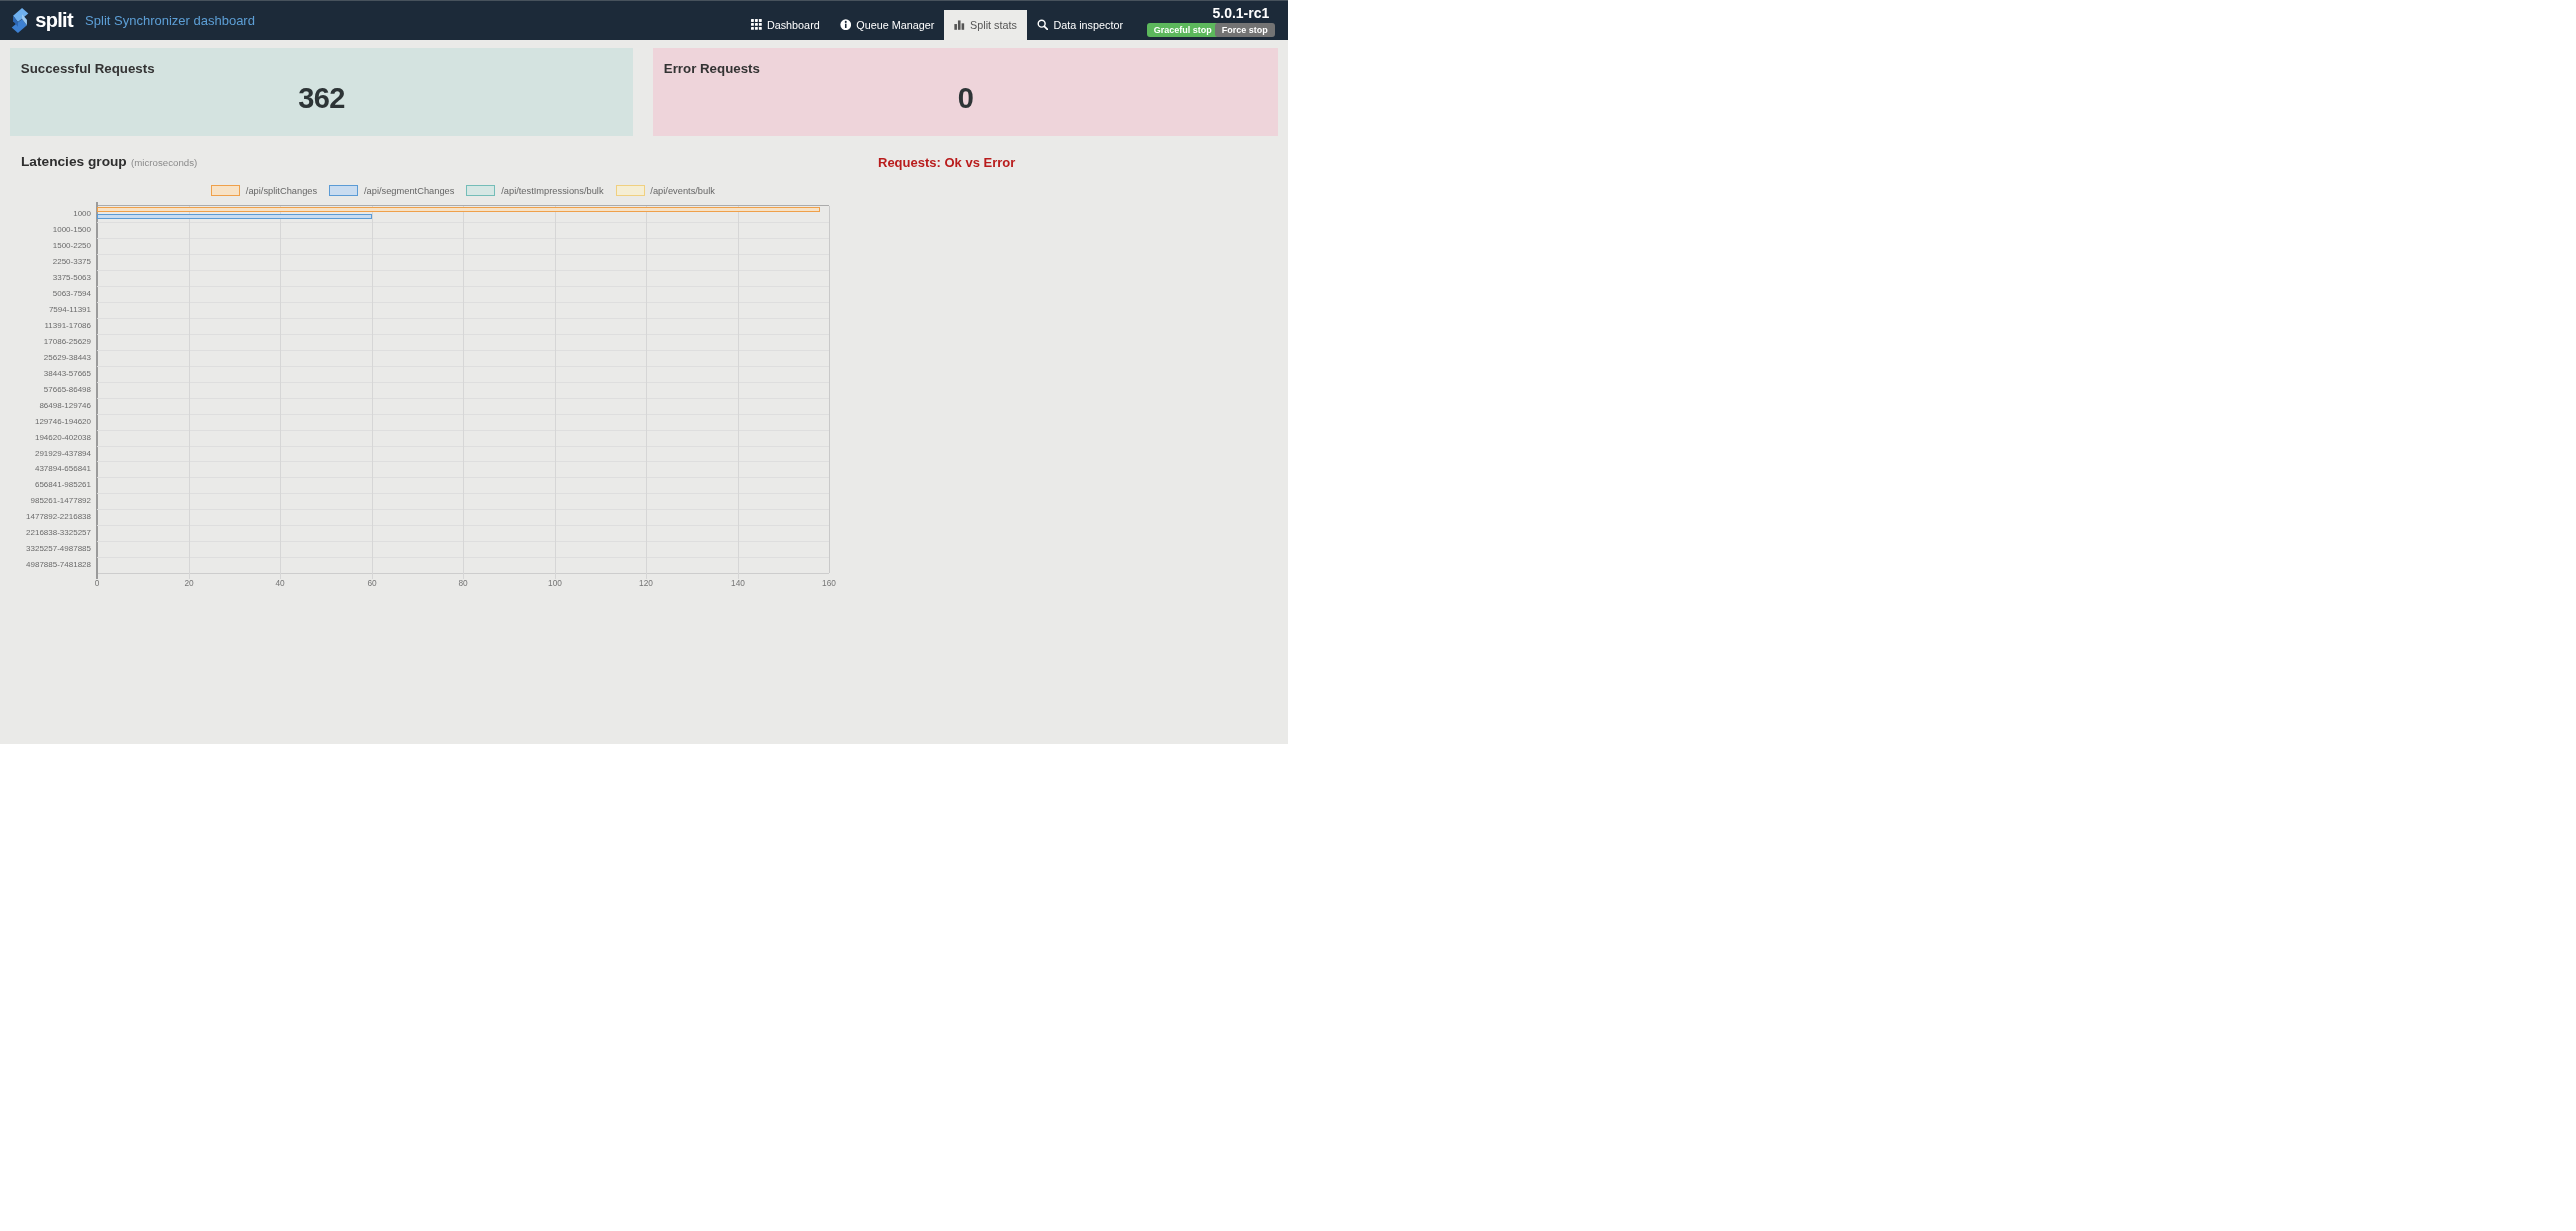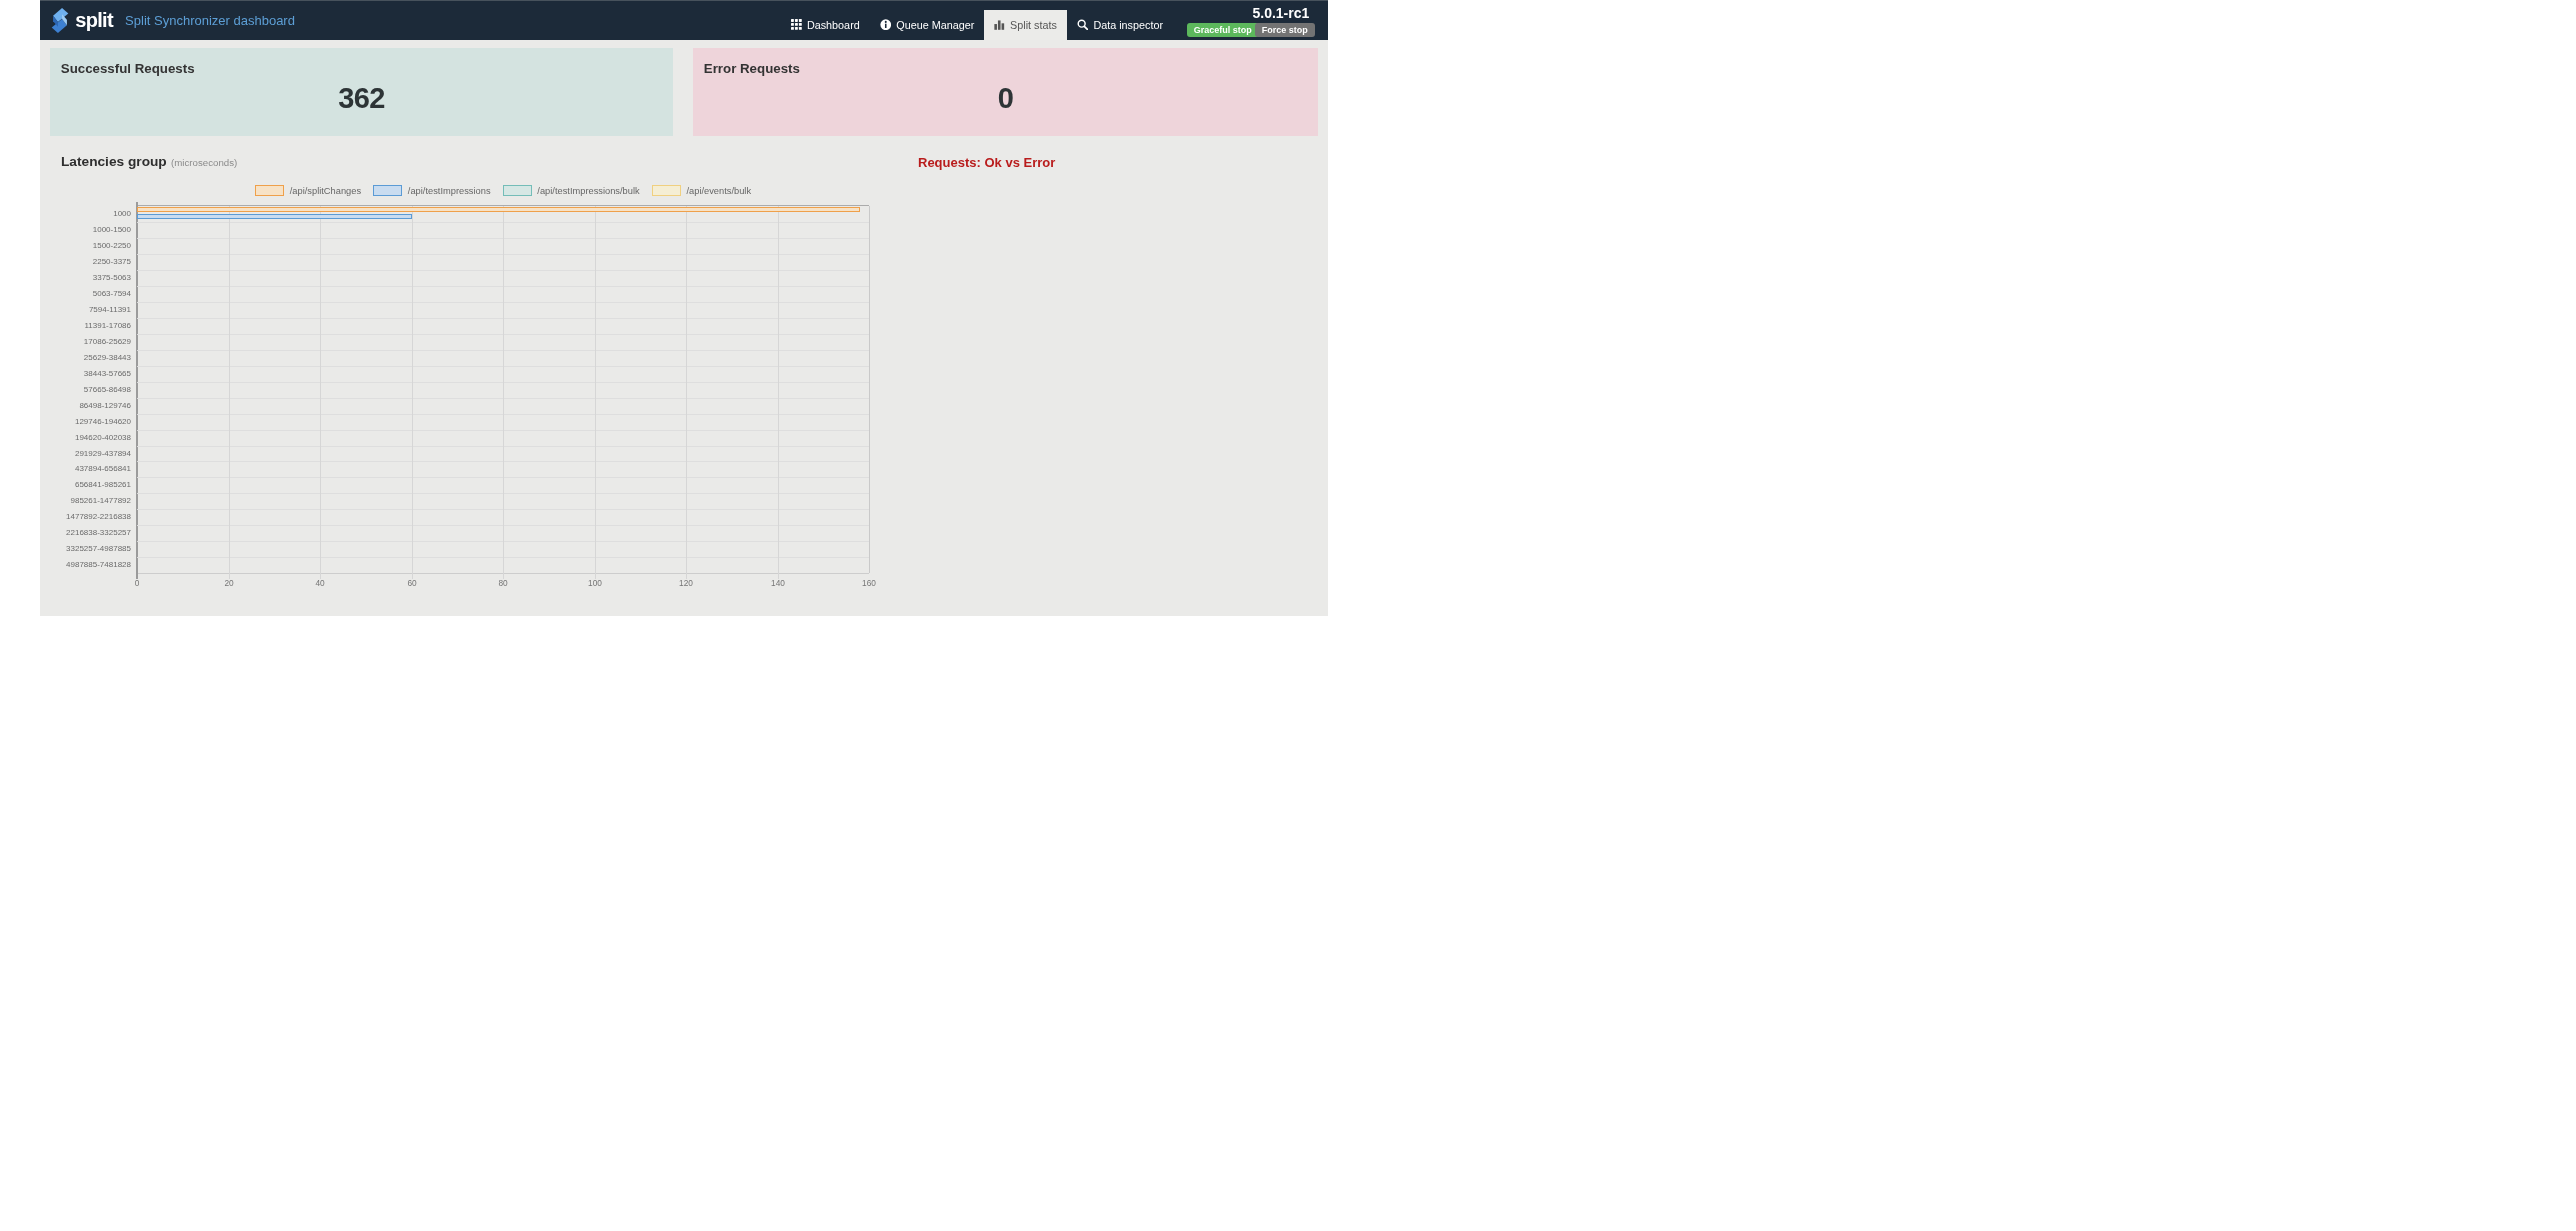--- a/index.html
+++ b/index.html
@@ -1,17 +1,17 @@
 <!DOCTYPE html>
 <html style="font-size:11.5px"><head>
 <meta charset="utf-8">
 <style>
   html,body{margin:0;padding:0;}
-  .page{position:relative;width:1288px;height:616px;overflow:hidden;
-        background:#eaeae8;font-family:"Liberation Sans",sans-serif;margin-left:40px;}
+  .page{position:relative;width:1288px;height:744px;overflow:hidden;
+        background:#eaeae8;font-family:"Liberation Sans",sans-serif;}
 
   
   .navbar{position:absolute;left:0;top:0;width:1288px;height:40px;
           background:#1c2a39;border-top:1.4px solid #47525c;box-sizing:border-box;}
   .brand-area{position:absolute;left:10.8px;top:0;height:39px;display:flex;align-items:center;}
   .brand-text{font-size:20px;font-weight:bold;color:#ffffff;margin-left:6.5px;letter-spacing:-0.7px;}
   .app-title{margin-left:12.2px;font-size:13px;color:#5d9fd6;}
   .nav-items{position:absolute;right:155px;top:0;height:39px;display:flex;align-items:flex-start;}
   .nav-item{display:flex;align-items:center;gap:5px;padding:0 10px;margin-top:8.6px;height:30px;
             color:#ffffff;font-size:10.8px;text-decoration:none;cursor:pointer;}
@@ -144,21 +144,21 @@
   </div>
   <div class="requests-title">Requests: Ok vs Error</div>
 
   <div class="legend">
     <div class="legend-item">
       <span class="swatch" style="background: rgb(247, 226, 198); border-color: rgb(239, 160, 74);"></span>
       <span class="legend-label">/api/splitChanges</span>
     </div>
     <div class="legend-item">
       <span class="swatch" style="background: rgb(201, 220, 240); border-color: rgb(91, 155, 213);"></span>
-      <span class="legend-label">/api/testImpressions</span>
+      <span class="legend-label">/api/segmentChanges</span>
     </div>
     <div class="legend-item">
       <span class="swatch" style="background: rgb(214, 231, 228); border-color: rgb(116, 189, 184);"></span>
       <span class="legend-label">/api/testImpressions/bulk</span>
     </div>
     <div class="legend-item">
       <span class="swatch" style="background: rgb(245, 238, 212); border-color: rgb(240, 208, 128);"></span>
       <span class="legend-label">/api/events/bulk</span>
     </div>
   </div>

